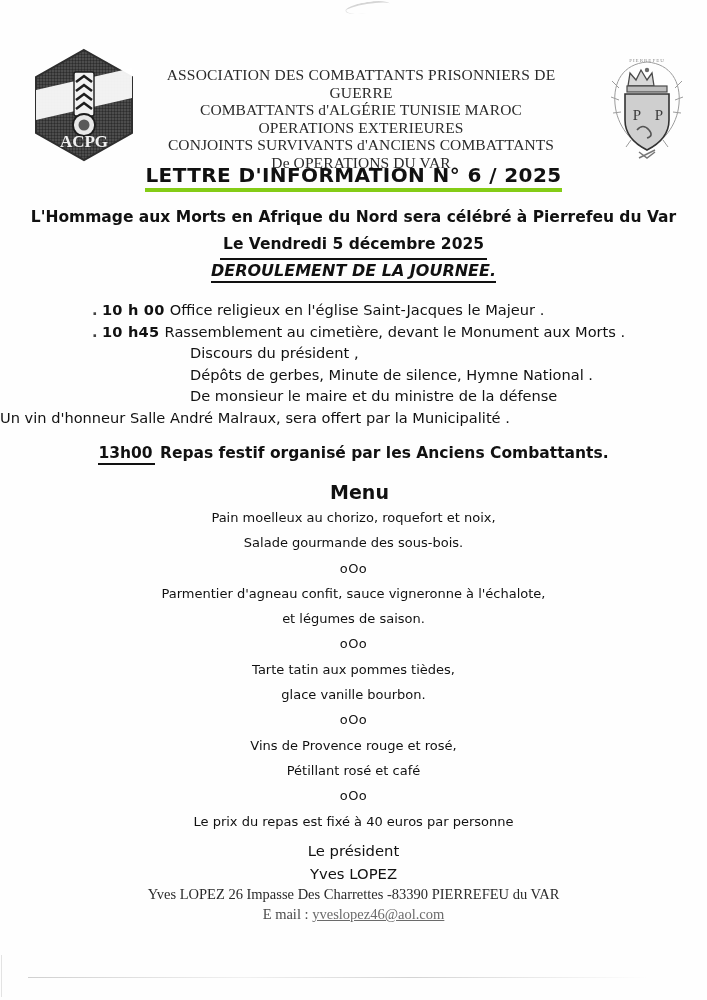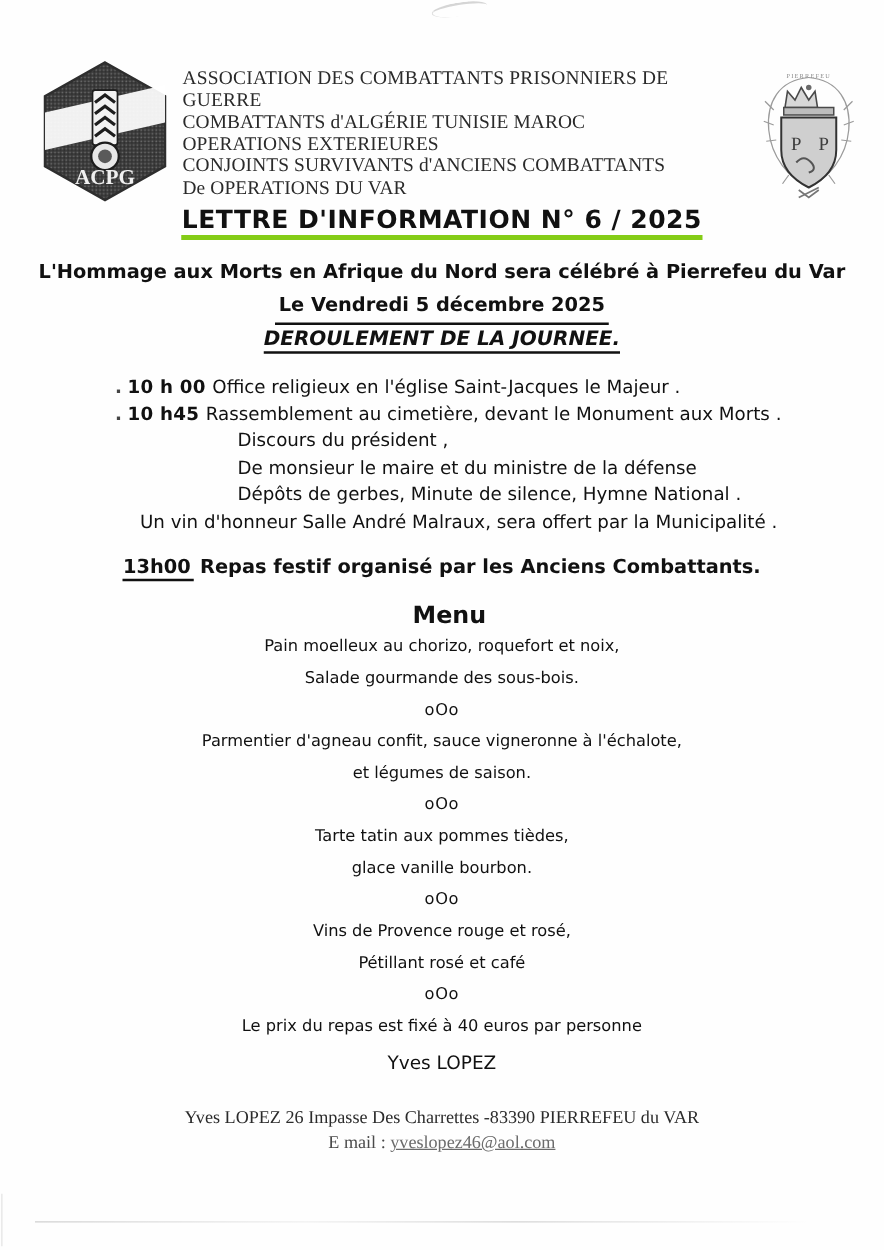--- a/index.html
+++ b/index.html
@@ -61,21 +61,22 @@
   }
   .logo-right {
     position: absolute;
     right: 14px; top: 10px;
     width: 92px; height: 112px;
   }
   .org-titles {
     position: absolute;
     left: 146px;
     width: 430px;
-    top: 16px;
+    top: 28px;
+    text-align: center;
     font-family: "Liberation Serif", serif;
     font-size: 15.5px;
     line-height: 17.5px;
     letter-spacing: .1px;
     color: #2a2a2a;
   }
   .org-titles .l1 { letter-spacing: .2px; }
   .org-titles .l5 { }
 
   
@@ -135,21 +136,21 @@
     text-align: left;
     font-weight: bold;
     color: #444;
   }
   .sch-row .time {
     font-weight: bold;
     letter-spacing: .2px;
   }
   .ind-0 { padding-left: 92px; }
   .ind-1 { padding-left: 190px; }
-  .ind-2 { padding-left: 112px; }
+  .ind-2 { }
 
   .repas {
     position: absolute;
     top: 444px; left: 0; right: 0;
     text-align: center;
     font-size: 15.5px;
     font-weight: 600;
   }
   .repas .hour {
     font-weight: bold;
@@ -301,22 +302,22 @@
   </div>
 
   <div class="section-heading hw">
     <span class="u">DEROULEMENT DE LA JOURNEE.</span>
   </div>
 
   <div class="schedule hw" id="schedule">
       <div class="sch-row ind-0"><span class="bullet">.</span><span class="time">10 h 00 </span><span>Office religieux en l'église Saint-Jacques le Majeur .</span></div>
       <div class="sch-row ind-0"><span class="bullet">.</span><span class="time">10 h45 </span><span>Rassemblement au cimetière, devant le Monument aux Morts .</span></div>
       <div class="sch-row ind-1"><span>Discours du président ,</span></div>
+      <div class="sch-row ind-1"><span>Dépôts de gerbes, Minute de silence, Hymne National .</span></div>
       <div class="sch-row ind-1"><span>De monsieur le   maire et du ministre de la défense</span></div>
-      <div class="sch-row ind-1"><span>Dépôts de gerbes, Minute de silence, Hymne National .</span></div>
       <div class="sch-row ind-2"><span>Un vin d'honneur Salle André Malraux, sera offert par la Municipalité .</span></div>
     </div>
 
   <div class="repas hw">
     <span class="hour">13h00</span><span> Repas festif organisé par les Anciens Combattants.</span>
   </div>
 
   <div class="menu-title hw">Menu</div>
   <div class="menu-lines hw" id="menu-lines">
       <div class="">Pain moelleux au chorizo, roquefort et noix,</div>
@@ -329,20 +330,21 @@
       <div class="">glace vanille bourbon.</div>
       <div class="sep">oOo</div>
       <div class="">Vins  de Provence rouge et rosé,</div>
       <div class="">Pétillant rosé et café</div>
       <div class="sep">oOo</div>
       <div class="">Le prix du repas est fixé à 40 euros par personne</div>
     </div>
 
 
   <div class="signature hw">
+    <div>Le président</div>
     <div>Yves LOPEZ</div>
   </div>
 
   <div class="footer">
     <div>Yves LOPEZ 26 Impasse Des Charrettes  -83390 PIERREFEU du VAR</div>
     <div class="email-row">
       <span>E mail : </span><a class="email" href="#">yveslopez46@aol.com</a>
     </div>
   </div>
 

